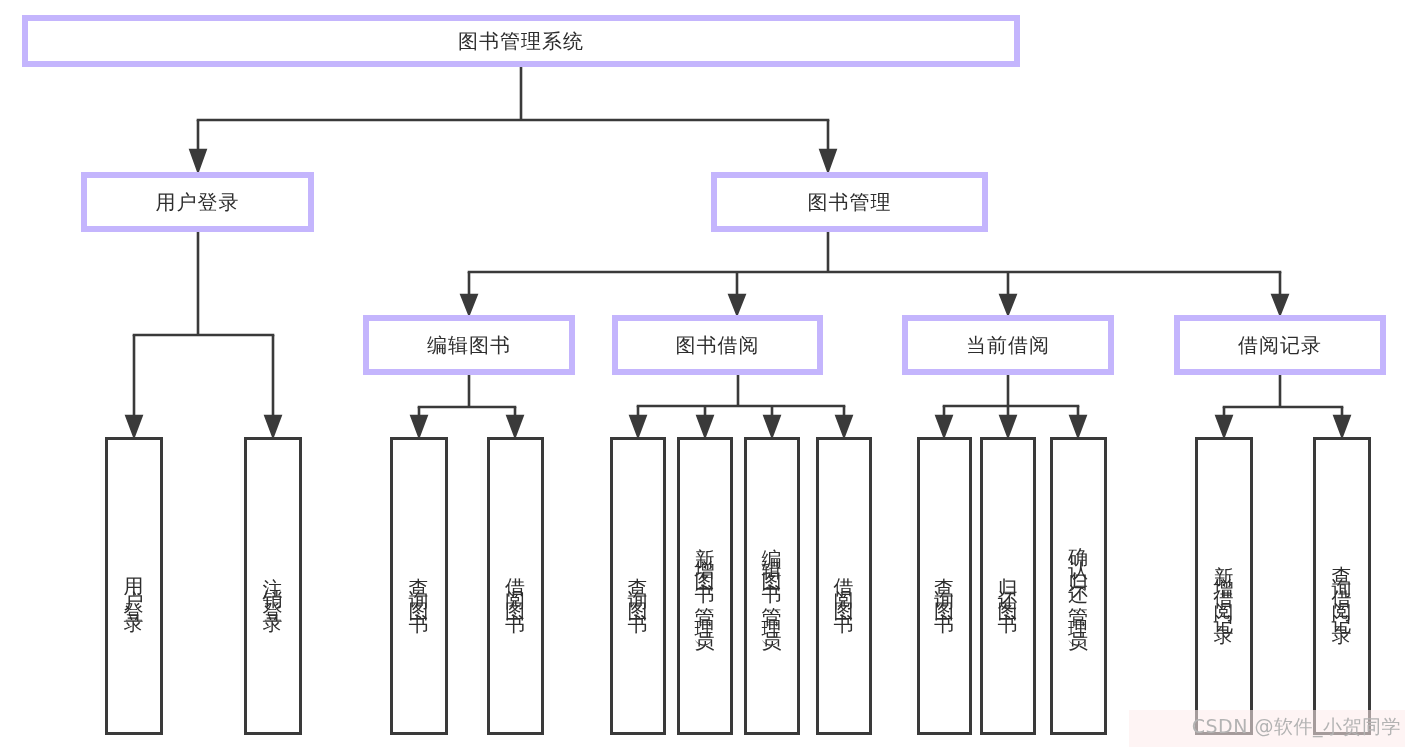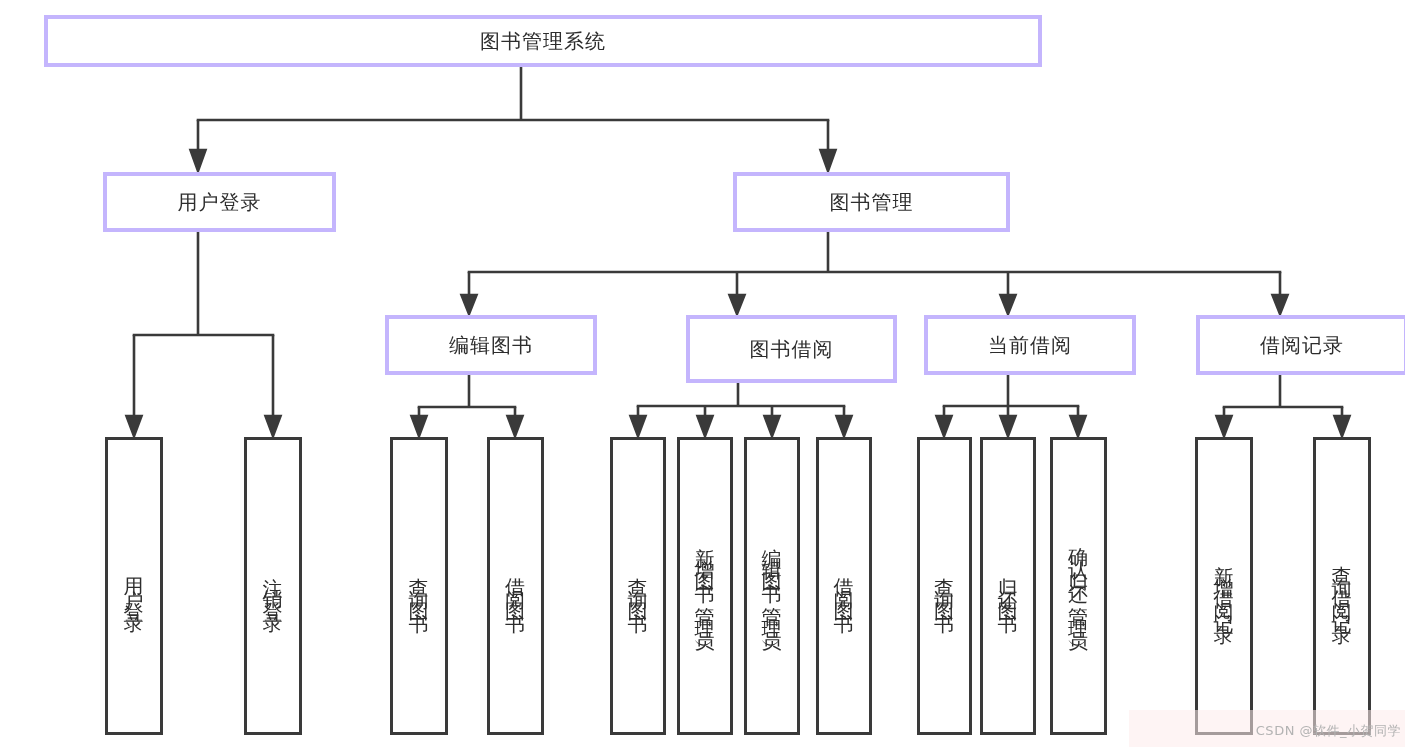--- a/index.html
+++ b/index.html
@@ -3,42 +3,42 @@
 <meta charset="utf-8">
 <style>
   html,body { margin:0; padding:0; background:#ffffff; }
   .canvas {
     position:relative; width:1405px; height:747px; background:#ffffff;
     font-family:"DejaVu Sans", sans-serif; overflow:hidden;
   }
   svg.connectors { position:absolute; left:0; top:0; pointer-events:none; }
   .hbox {
     position:absolute; box-sizing:border-box;
-    border:4px solid #c4b5fd; background:#ffffff;
+    border:6px solid #c4b5fd; background:#ffffff;
     display:flex; align-items:center; justify-content:center;
-    font-size:20px; color:#2d2d2d; letter-spacing:1px;margin-left:22px;
+    font-size:20px; color:#2d2d2d; letter-spacing:1px;
   }
   .vbox {
     position:absolute; box-sizing:border-box;
     border:3px solid #3a3a3a; background:#ffffff;
     display:flex; align-items:center; justify-content:center;
     color:#2d2d2d;
   }
   .vbox span {
     writing-mode:vertical-rl; text-orientation:mixed;
     font-size:20px; letter-spacing:12px; line-height:1;
     white-space:nowrap;
   }
   .wm-tint {
     position:absolute; right:0; bottom:0; width:276px; height:37px;
     background:rgba(253,235,235,0.55);
   }
   .watermark {
     position:absolute; right:4px; bottom:7px;
-    font-size:13px; color:#b3b3b3; letter-spacing:0.5px;
+    font-size:19px; color:#b3b3b3; letter-spacing:0.5px;
     white-space:nowrap;
   }
 </style>
 </head>
 <body>
 
 <div class="canvas">
 
   <svg class="connectors" width="1405" height="747" viewBox="0 0 1405 747">
     <g stroke="#3a3a3a" stroke-width="2.6" fill="#3a3a3a">
@@ -103,21 +103,21 @@
       <polygon points="1334.5,416 1349.5,416 1342,436"></polygon>
     </g>
   </svg>
 
   <div class="hbox" style="left:22px; top:15px; width:998px; height:52px;">图书管理系统</div>
 
   <div class="hbox" style="left:81px; top:172px; width:233px; height:60px;">用户登录</div>
   <div class="hbox" style="left:711px; top:172px; width:277px; height:60px;">图书管理</div>
 
   <div class="hbox" style="left:363px; top:315px; width:212px; height:60px;">编辑图书</div>
-  <div class="hbox" style="left:664px; top:315px; width:211px; height:68px;">图书借阅</div>
+  <div class="hbox" style="left:612px; top:315px; width:211px; height:60px;">图书借阅</div>
   <div class="hbox" style="left:1174px; top:315px; width:212px; height:60px;">借阅记录</div>
   <div class="hbox" style="left:902px; top:315px; width:212px; height:60px;">当前借阅</div>
 
   <div class="vbox" style="left:105px; top:437px; width:58px; height:298px;">
     <span>用户登录</span>
   </div>
   <div class="vbox" style="left:244px; top:437px; width:58px; height:298px;">
     <span>注销登录</span>
   </div>
 

